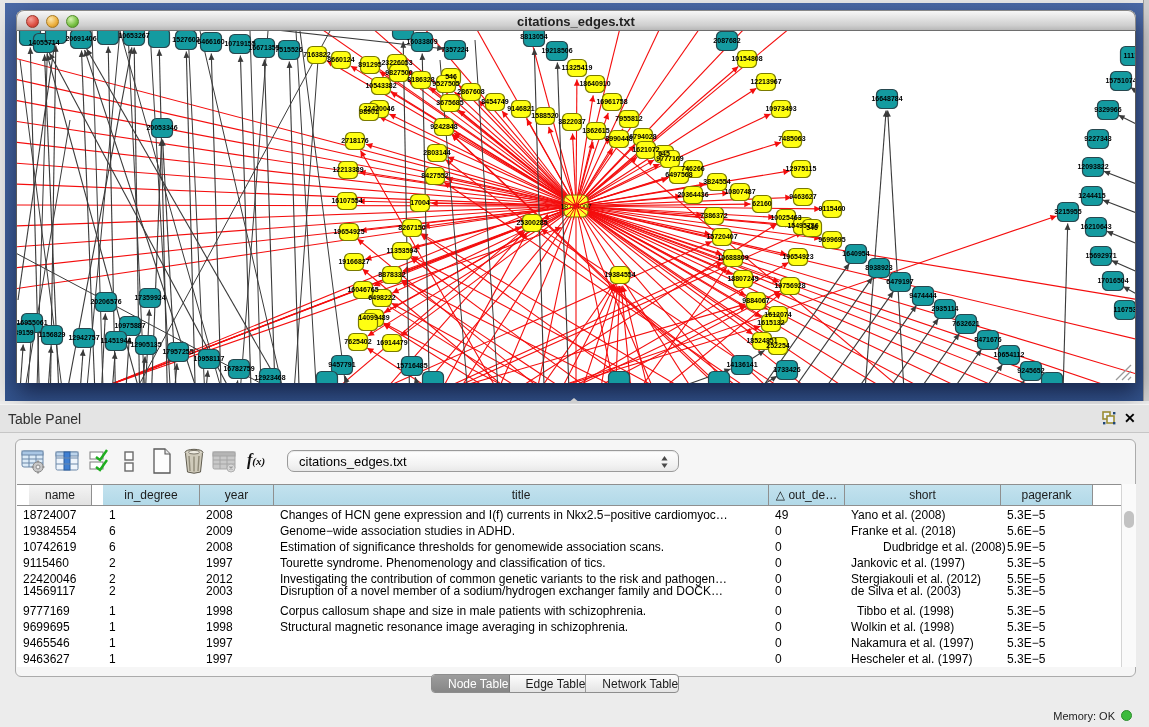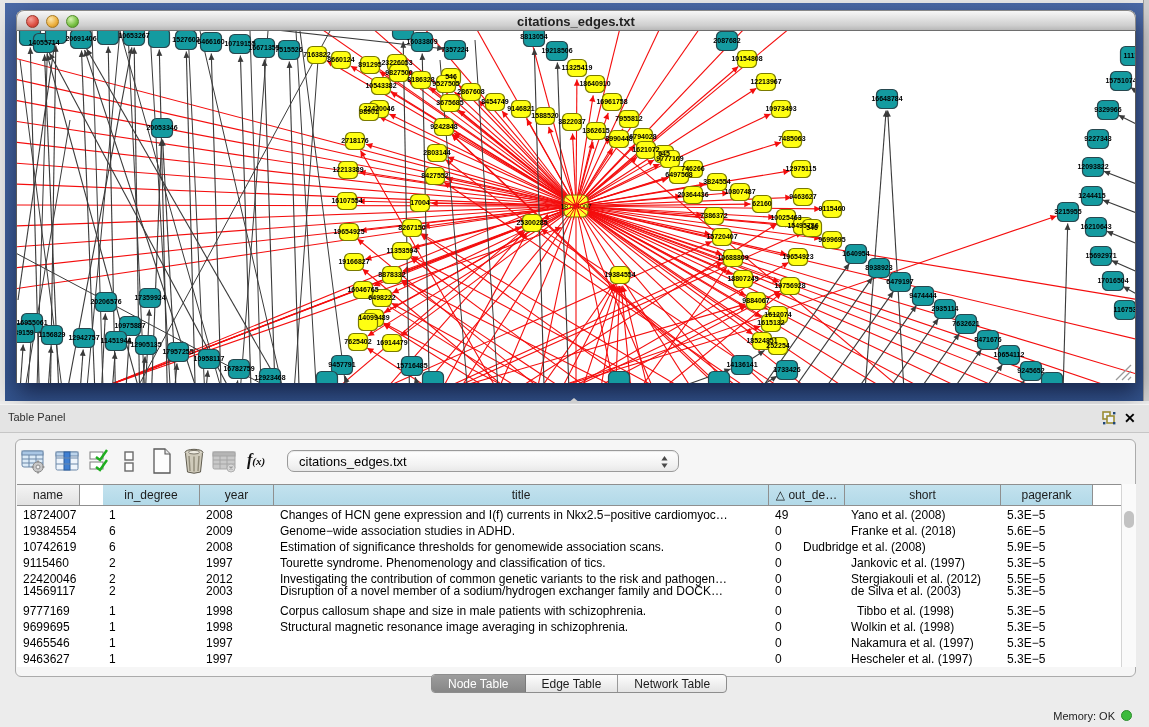--- a/index.html
+++ b/index.html
@@ -12,38 +12,38 @@
 #win{position:absolute;left:16px;top:10px;width:1120px;height:373px;border-radius:8px 8px 0 0;box-shadow:2px 10px 22px rgba(0,0,20,.55);background:#fff}
 #titlebar{position:absolute;left:0;top:0;width:100%;height:21px;border-radius:8px 8px 0 0;background:linear-gradient(#f7f7f7,#cfcfcf 75%,#b8b8b8);border:1px solid #888;border-bottom:1px solid #6e6e6e;}
 #titlebar .t{position:absolute;width:100%;text-align:center;top:3px;font-size:13px;font-weight:bold;color:#222}
 .tl{position:absolute;top:4px;width:13px;height:13px;border-radius:50%}
 #tlr{left:9px;background:radial-gradient(circle at 35% 30%,#f5a29a,#dd4f43 60%,#a83428);border:1px solid #9e3227}
 #tly{left:29px;background:radial-gradient(circle at 35% 30%,#fbe7ae,#ecaf3d 60%,#b97e1e);border:1px solid #a8791f}
 #tlg{left:49px;background:radial-gradient(circle at 35% 30%,#d6f3b1,#77c043 60%,#4f8c26);border:1px solid #518c28}
 #canvas{position:absolute;left:0px;top:21px;width:1120px;height:352px;background:#fff;border-left:1px solid #5a5a5a;border-right:1px solid #5a5a5a;overflow:hidden}
 
 #panelbar{position:absolute;left:0;top:404px;width:1149px;height:29px;background:#e4e4e4;border-top:1px solid #f2f2f2;border-bottom:1px solid #c6c6c6}
-#panelbar .lbl{position:absolute;left:8px;top:6px;font-size:11px;color:#303030}
+#panelbar .lbl{position:absolute;left:8px;top:6px;font-size:14px;color:#303030}
 #collapse{position:absolute;left:568px;top:398px;width:0;height:0;border-left:6px solid transparent;border-right:6px solid transparent;border-bottom:5px solid #cfcfcf}
 #panel{position:absolute;left:15px;top:439px;width:1121px;height:238px;background:#f6f6f6;border:1px solid #ababab;border-radius:6px}
 
 #combo{position:absolute;left:287px;top:450px;width:392px;height:22px;background:linear-gradient(#ffffff,#f2f2f2 70%,#e8e8e8);border:1px solid #9a9a9a;border-radius:7px;box-shadow:inset 0 1px 1px rgba(0,0,0,.08)}
 #combo .txt{position:absolute;left:11px;top:3px;font-size:13px;color:#000}
 
 #tbl{position:absolute;left:17px;top:484px;width:1104px;height:183px;background:#fff}
 #vsb{position:absolute;left:1121px;top:484px;width:15px;height:183px;background:#fafafa;border-left:1px solid #d5d5d5}
 #vsb .th{position:absolute;left:2px;top:27px;width:10px;height:17px;border-radius:5px;background:#c2c2c2}
 .hrow{position:absolute;left:0;top:0;height:22px;border-top:1px solid #8f8f8f;border-bottom:1px solid #8f8f8f}
 .hc{position:absolute;top:0;height:20px;background:linear-gradient(#c3e2ee,#b2d9e8);border-right:1px solid #8f8f8f;font-size:12px;color:#1c1c1c;text-align:center;line-height:20px}
 .hc.gray{background:linear-gradient(#f4f4f4,#e2e2e2)}
 .rw{position:absolute;left:0;width:1104px;height:16px;font-size:12px;color:#000;white-space:nowrap}
 .rw span{position:absolute;top:1px}
 
 #tabs{position:absolute;left:431px;top:674px;height:19px;display:flex;border:1px solid #8d8d8d;border-radius:4px;overflow:hidden;background:linear-gradient(#fdfdfd,#e4e4e4)}
-#tabs .tb{font-size:12px;color:#1c1c1c;padding:2px 16px 0 16px;border-right:1px solid #999}
+#tabs .tb{font-size:12px;color:#1c1c1c;padding:2px 0 0 16px;border-right:1px solid #999}
 #tabs .tb.sel{background:linear-gradient(#9d9d9d,#868686);color:#fff;border-right:1px solid #7a7a7a}
 #tabs .tb:last-child{border-right:none}
 
 #mem{position:absolute;right:34px;top:710px;font-size:11px;color:#222}
 #dot{position:absolute;right:17px;top:710px;width:11px;height:11px;border-radius:50%;background:#3dbb3d;border:1px solid #2e8c2e}
 
 #flo{position:absolute;left:1102px;top:411px;width:14px;height:14px}
 #clo{position:absolute;left:1124px;top:410px;font-size:14px;font-weight:bold;color:#000}
 </style></head>
 <body>
@@ -857,21 +857,21 @@
 <div style="position:absolute;left:247px;top:451px;font-family:'Liberation Serif',serif;font-style:italic;font-weight:bold;font-size:16px;color:#111">f<span style="font-size:11px">(x)</span></div>
 <div id="combo">
     <span class="txt">citations_edges.txt</span>
 <svg style="position:absolute;right:10px;top:5px" width="7" height="12" viewBox="0 0 7 12">
       <polygon points="3.5,0 6.6,4.4 0.4,4.4" fill="#4a4a4a"></polygon>
       <polygon points="3.5,12 6.6,7.6 0.4,7.6" fill="#4a4a4a"></polygon>
     </svg>
 </div>
 <div id="tbl">
     <div class="hrow" style="width:1104px">
-      <div class="hc gray" style="left:0px;width:63px">name</div>
+      <div class="hc gray" style="left:12px;width:63px">name</div>
       <div class="hc" style="left:86px;width:97px">in_degree</div>
       <div class="hc" style="left:183px;width:74px">year</div>
       <div class="hc" style="left:257px;width:495px">title</div>
       <div class="hc" style="left:752px;width:76px">△ out_de…</div>
       <div class="hc" style="left:828px;width:156px">short</div>
       <div class="hc" style="left:984px;width:92px">pagerank</div>
     </div>
     <div class="rw" style="top:23px">
       <span style="left:6px">18724007</span>
       <span style="left:92px">1</span>
@@ -889,21 +889,21 @@
       <span style="left:758px">0</span>
       <span style="left:834px">Franke et al. (2018)</span>
       <span style="left:990px">5.6E−5</span>
     </div>
     <div class="rw" style="top:55px">
       <span style="left:6px">10742619</span>
       <span style="left:92px">6</span>
       <span style="left:189px">2008</span>
       <span style="left:263px">Estimation of significance thresholds for genomewide association scans.</span>
       <span style="left:758px">0</span>
-      <span style="left:786px">Dudbridge et al. (2008)</span>
+      <span style="left:866px">Dudbridge et al. (2008)</span>
       <span style="left:990px">5.9E−5</span>
     </div>
     <div class="rw" style="top:71px">
       <span style="left:6px">9115460</span>
       <span style="left:92px">2</span>
       <span style="left:189px">1997</span>
       <span style="left:263px">Tourette syndrome. Phenomenology and classification of tics.</span>
       <span style="left:758px">0</span>
       <span style="left:834px">Jankovic et al. (1997)</span>
       <span style="left:990px">5.3E−5</span>

